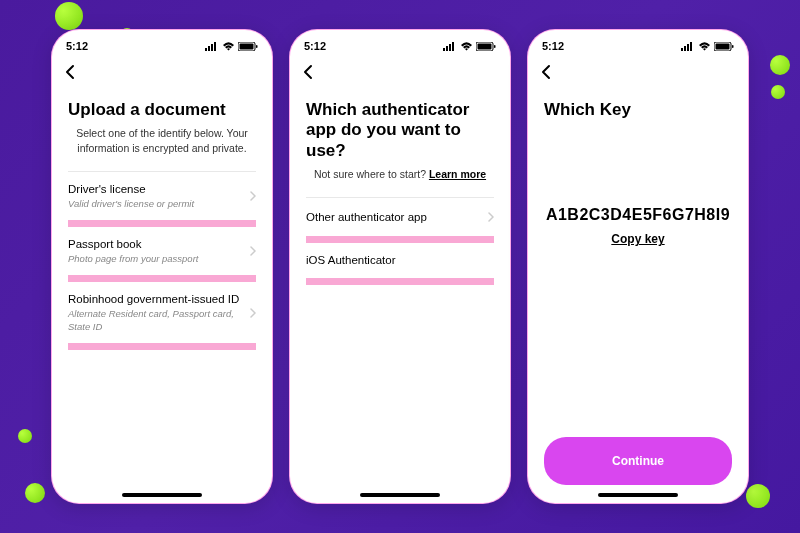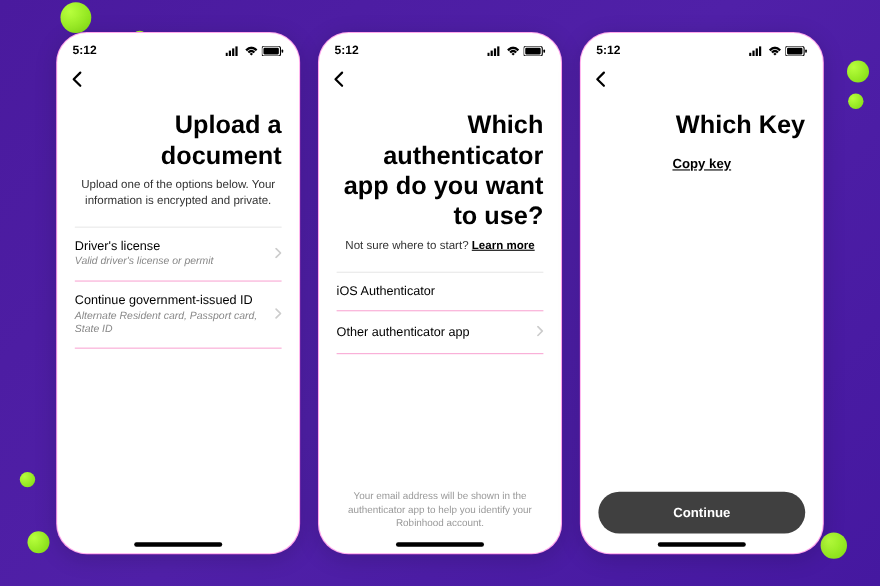--- a/index.html
+++ b/index.html
@@ -61,37 +61,37 @@
       padding: 0 12px;
     }
     .back-chevron svg { display: block; }
     .content {
       flex: 1;
       padding: 4px 16px 0;
       display: flex;
       flex-direction: column;
     }
     h1.title {
-      font-size: 23px;
+      font-size: 17px;
       font-weight: 700;
-      text-align: right;
+      text-align: left;
       margin: 8px 0 6px;
       line-height: 1.2;
     }
     .subtitle {
       font-size: 10.5px;
       color: #333;
       text-align: center;
       line-height: 1.35;
       margin-bottom: 16px;
       padding: 0 4px;
     }
     .subtitle a { color: #000; font-weight: 600; text-decoration: underline; }
     .option {
-      border-bottom: 1px solid #f9a8d4;
+      border-bottom: 7px solid #f9a8d4;
       padding: 10px 0;
       display: flex;
       align-items: center;
       gap: 6px;
     }
     .option:first-of-type { border-top: 1px solid #e8e8e8; }
     .option-text { flex: 1; }
     .option-label {
       font-size: 11.5px;
       font-weight: 500;
@@ -122,25 +122,25 @@
     }
     .footer-text {
       font-size: 9px;
       color: #999;
       text-align: center;
       line-height: 1.35;
       margin-top: auto;
       padding: 0 8px 12px;
     }
     .continue-btn {
-      background: #404040;
+      background: #d946ef;
       color: #fff;
       border: none;
       border-radius: 22px;
-      height: 38px;
+      height: 48px;
       font-size: 12px;
       font-weight: 600;
       margin: auto 0 8px;
     }
     .home-indicator {
       width: 80px;
       height: 4px;
       background: #000;
       border-radius: 3px;
       margin: 0 auto 6px;
@@ -181,38 +181,49 @@
     </div>
     <div class="nav">
       <span class="back-chevron">
         <svg width="12" height="16" viewBox="0 0 12 16">
             <path d="M9 2 L3 8 L9 14" stroke="#000" stroke-width="2" fill="none" stroke-linecap="round" stroke-linejoin="round"></path>
           </svg>
       </span>
     </div>
     <div class="content">
       <h1 class="title">Upload a document</h1>
-      <p class="subtitle">Upload one of the options below. Your information is encrypted and private.</p>
+      <p class="subtitle">Select one of the identify below. Your information is encrypted and private.</p>
 
       <div class="option">
         <div class="option-text">
           <div class="option-label">Driver's license</div>
           <div class="option-desc">Valid driver's license or permit</div>
         </div>
         <span class="chevron-right">
           <svg width="6" height="10" viewBox="0 0 6 10">
               <path d="M1 1 L5 5 L1 9" stroke="#ccc" stroke-width="1.5" fill="none" stroke-linecap="round"></path>
             </svg>
         </span>
       </div>
 
-
-      <div class="option">
-        <div class="option-text">
-          <div class="option-label">Continue government-issued ID</div>
+      <div class="option">
+        <div class="option-text">
+          <div class="option-label">Passport book</div>
+          <div class="option-desc">Photo page from your passport</div>
+        </div>
+        <span class="chevron-right">
+          <svg width="6" height="10" viewBox="0 0 6 10">
+              <path d="M1 1 L5 5 L1 9" stroke="#ccc" stroke-width="1.5" fill="none" stroke-linecap="round"></path>
+            </svg>
+        </span>
+      </div>
+
+      <div class="option">
+        <div class="option-text">
+          <div class="option-label">Robinhood government-issued ID</div>
           <div class="option-desc">Alternate Resident card, Passport card, State ID</div>
         </div>
         <span class="chevron-right">
           <svg width="6" height="10" viewBox="0 0 6 10">
               <path d="M1 1 L5 5 L1 9" stroke="#ccc" stroke-width="1.5" fill="none" stroke-linecap="round"></path>
             </svg>
         </span>
       </div>
     </div>
     <div class="home-indicator"></div>
@@ -246,36 +257,35 @@
       </span>
     </div>
     <div class="content">
       <h1 class="title">Which authenticator app do you want to use?</h1>
       <p class="subtitle">
         <span>Not sure where to start? </span><a href="#">Learn more</a>
       </p>
 
       <div class="option">
         <div class="option-text">
-          <div class="option-label">iOS Authenticator</div>
-        </div>
-      </div>
-
-      <div class="option">
-        <div class="option-text">
           <div class="option-label">Other authenticator app</div>
         </div>
         <span class="chevron-right">
           <svg width="6" height="10" viewBox="0 0 6 10">
               <path d="M1 1 L5 5 L1 9" stroke="#ccc" stroke-width="1.5" fill="none" stroke-linecap="round"></path>
             </svg>
         </span>
       </div>
 
-      <p class="footer-text">Your email address will be shown in the authenticator app to help you identify your Robinhood account.</p>
+      <div class="option">
+        <div class="option-text">
+          <div class="option-label">iOS Authenticator</div>
+        </div>
+      </div>
+
     </div>
     <div class="home-indicator"></div>
   </div>
 
   <div class="phone">
     <div class="statusbar">
       <span>5:12</span>
       <span class="status-icons">
         <svg width="14" height="9" viewBox="0 0 14 9">
             <rect x="0" y="6" width="2" height="3" fill="#000"></rect>
@@ -296,20 +306,21 @@
     <div class="nav">
       <span class="back-chevron">
         <svg width="12" height="16" viewBox="0 0 12 16">
             <path d="M9 2 L3 8 L9 14" stroke="#000" stroke-width="2" fill="none" stroke-linecap="round" stroke-linejoin="round"></path>
           </svg>
       </span>
     </div>
     <div class="content">
       <h1 class="title">Which Key</h1>
 
+      <div class="key-display">A1B2C3D4E5F6G7H8I9</div>
       <div class="copy-key">Copy key</div>
 
       <button class="continue-btn">Continue</button>
     </div>
     <div class="home-indicator"></div>
   </div>
 
 </div>
 
 </body></html>

